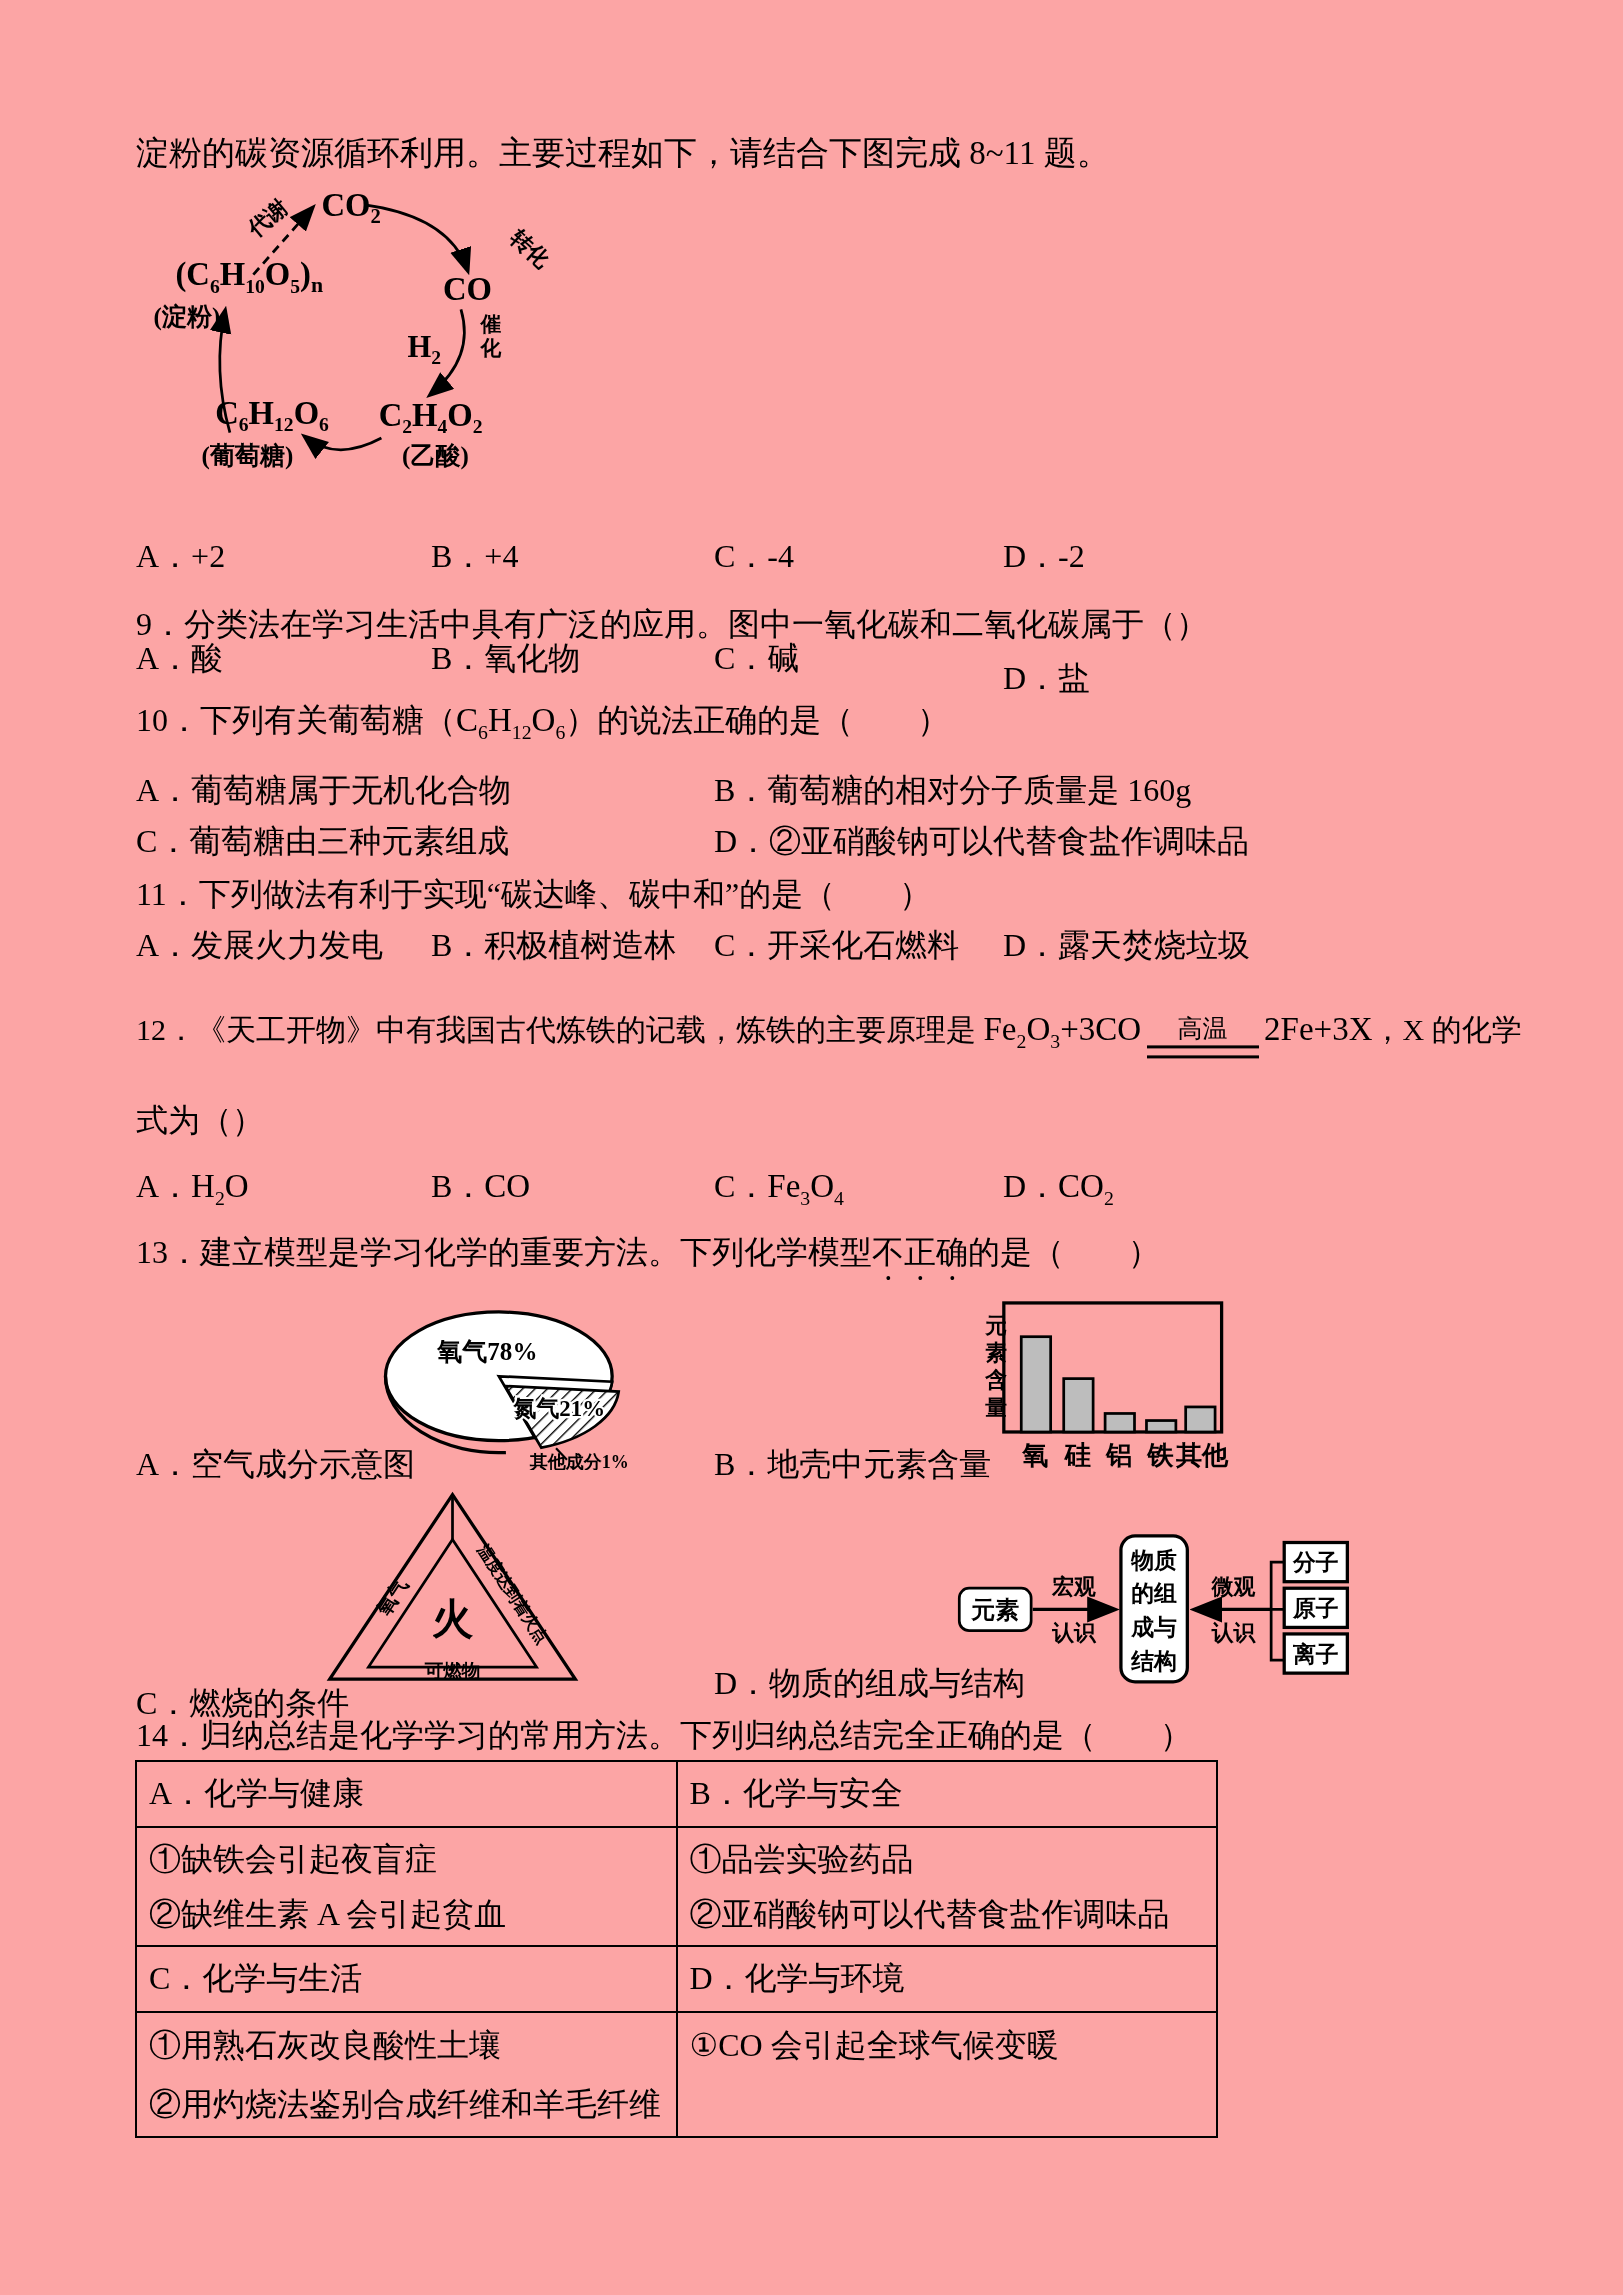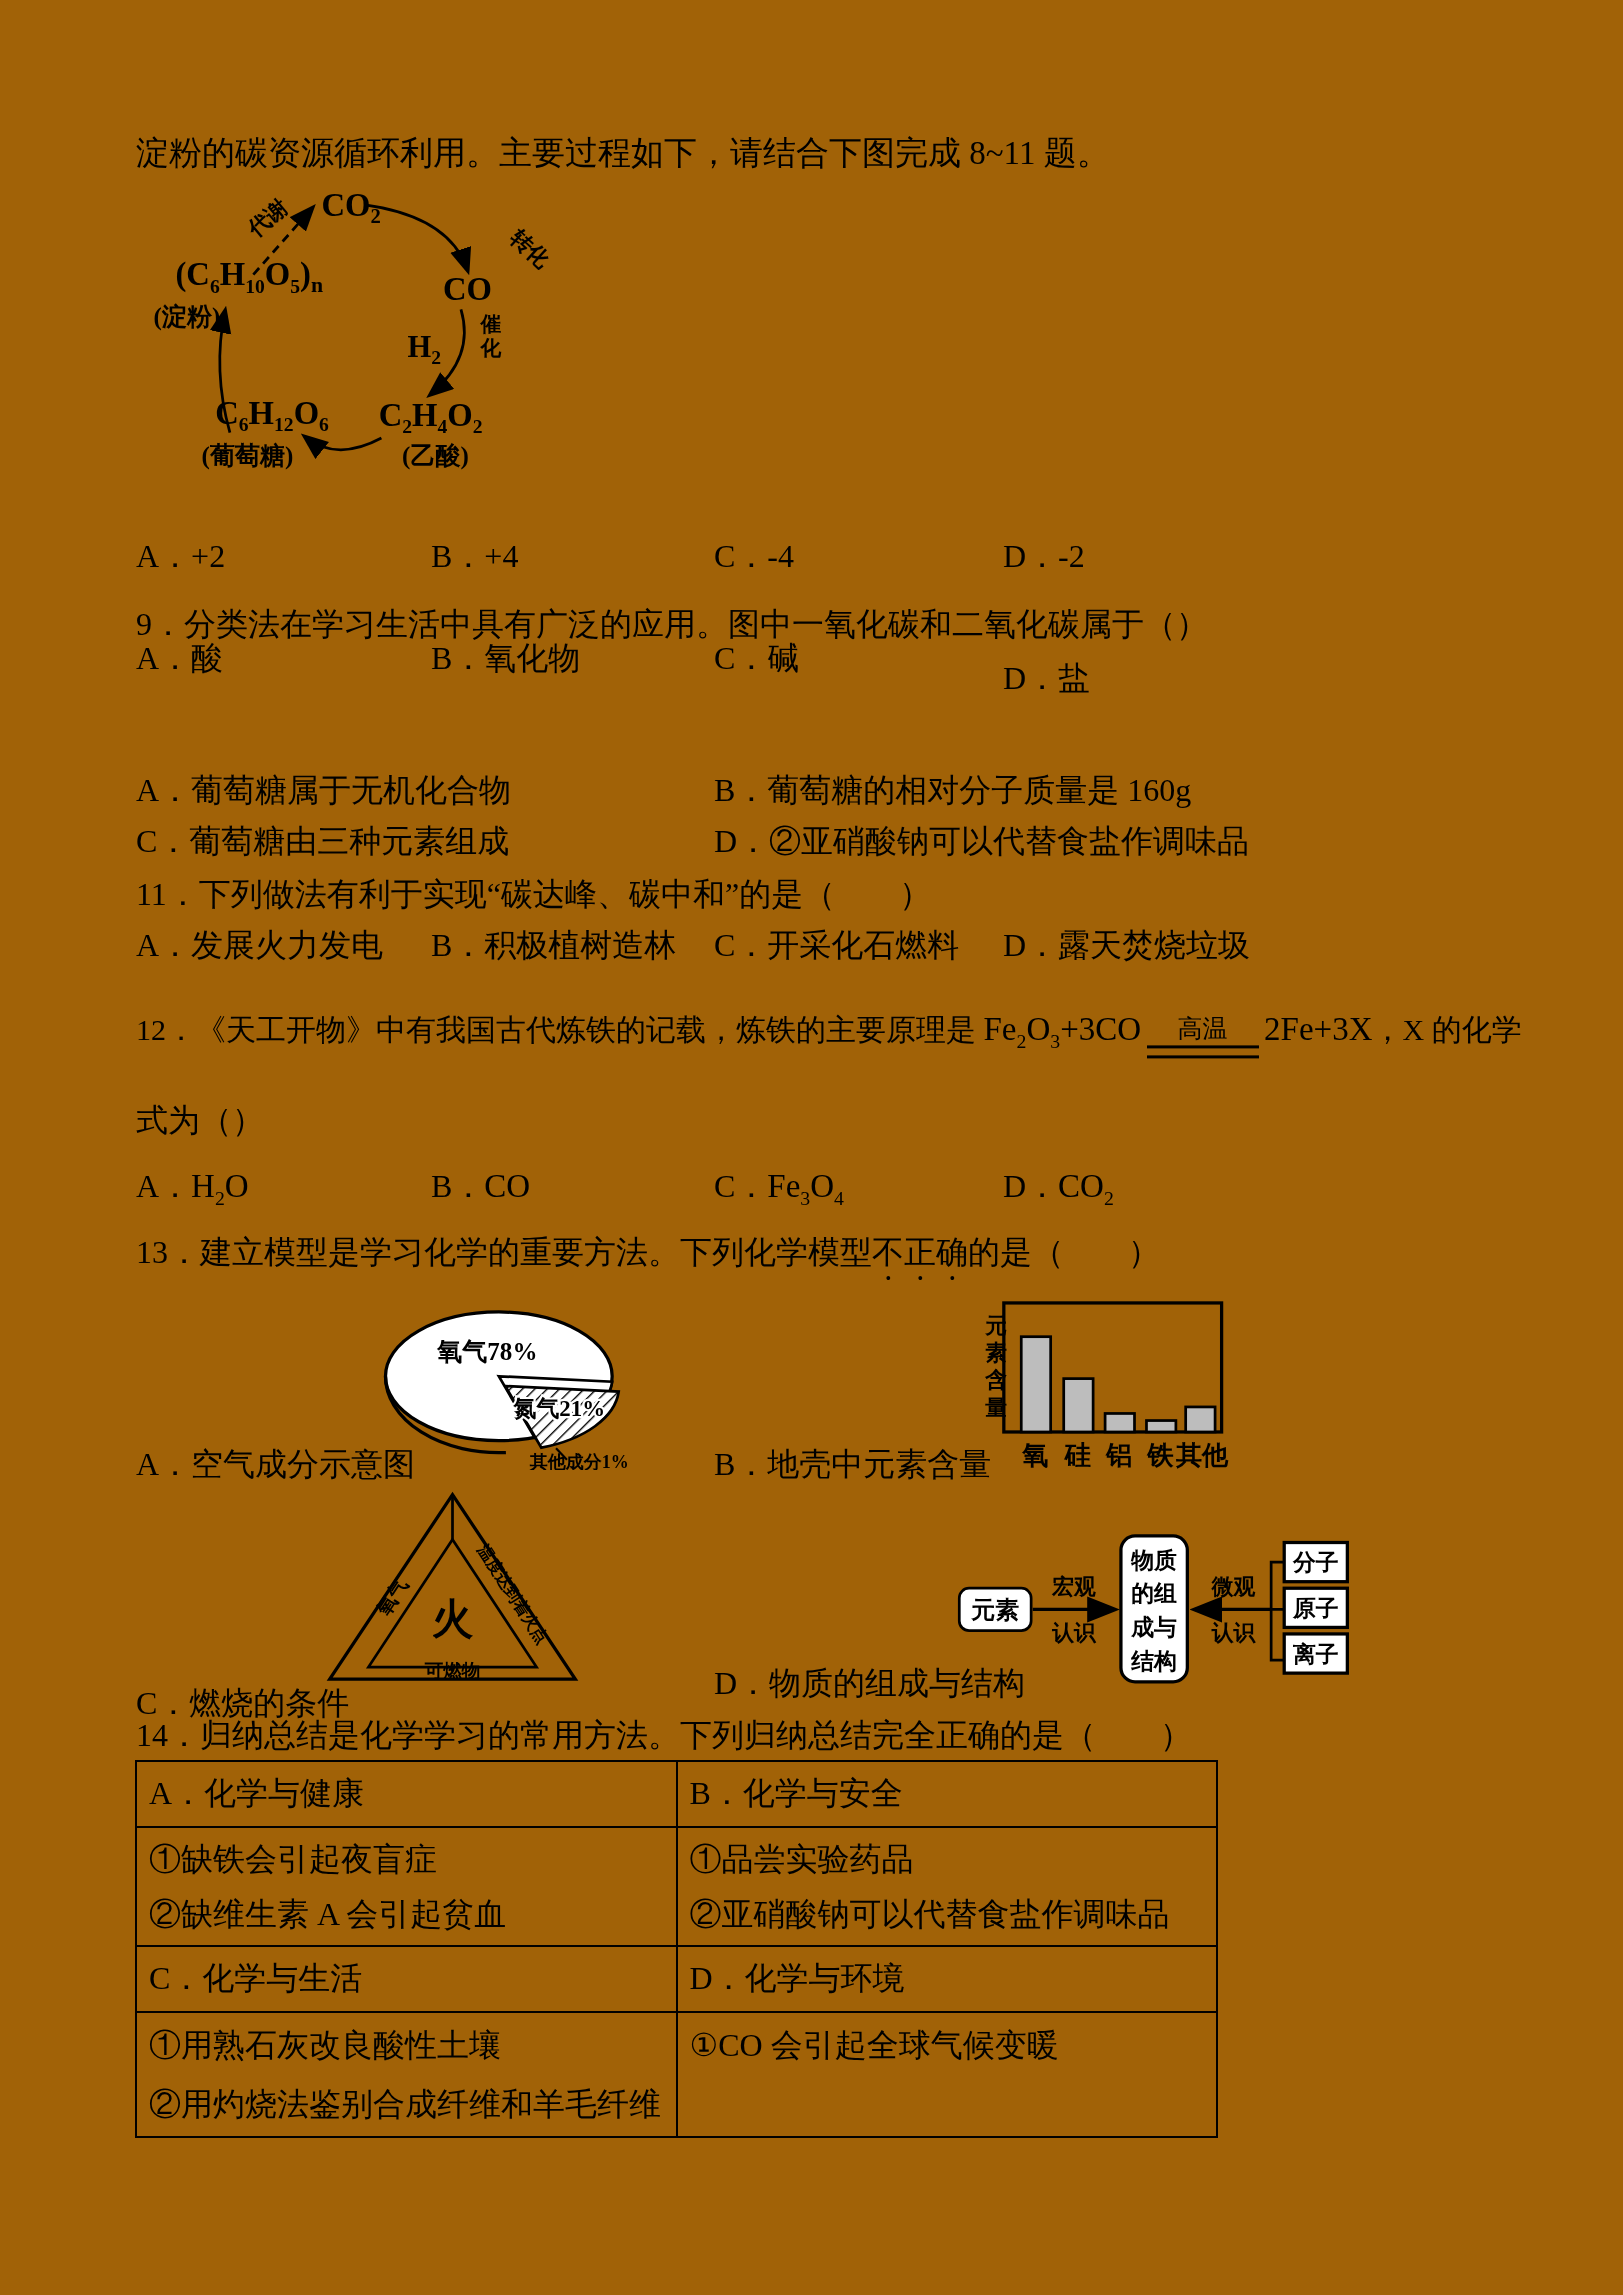--- a/index.html
+++ b/index.html
@@ -1,16 +1,16 @@
 <!DOCTYPE html>
 <html style="font-size:8.7px"><head>
 <meta charset="utf-8">
 <style>
   html,body{margin:0;padding:0;background:#fff;}
-  .page{position:relative;width:1623px;height:2295px;background:#a16207;color:#000;
+  .page{position:relative;width:1623px;height:2295px;background:#fca5a5;color:#000;
         font-family:"Liberation Serif","DejaVu Serif",serif;overflow:hidden;}
   .abs{position:absolute;white-space:nowrap;}
   .t{font-size:32px;line-height:1.25;}
   .t60{font-size:33px;}
   sub.s{font-size:0.6em;line-height:0;}
   .q12line{font-size:30px;}
   .fm{font-size:33px;}
   .emph{text-emphasis:filled dot;-webkit-text-emphasis:filled dot;
         text-emphasis-position:under right;-webkit-text-emphasis-position:under;}
   .eqstack{display:inline-flex;flex-direction:column;align-items:center;
@@ -66,20 +66,21 @@
   <span class="abs t" style="left:431px;top:536px;">B．+4</span>
   <span class="abs t" style="left:714px;top:536px;">C．-4</span>
   <span class="abs t" style="left:1003px;top:536px;">D．-2</span>
 
   <div class="abs t" style="left:136px;top:588px;margin-top:16px;">9．分类法在学习生活中具有广泛的应用。图中一氧化碳和二氧化碳属于（）</div>
   <span class="abs t" style="left:136px;top:638px;">A．酸</span>
   <span class="abs t" style="left:431px;top:638px;">B．氧化物</span>
   <span class="abs t" style="left:714px;top:638px;">C．碱</span>
   <span class="abs t" style="left:1003px;top:638px;margin-top:20px;">D．盐</span>
 
+  <div class="abs t" style="left:136px;top:700px;"><span>10．下列有关葡萄糖（</span><span class="fm"><span>C</span><sub class="s">6</sub><span>H</span><sub class="s">12</sub><span>O</span><sub class="s">6</sub></span><span>）的说法正确的是（　　）</span></div>
   <span class="abs t" style="left:136px;top:770px;">A．葡萄糖属于无机化合物</span>
   <span class="abs t" style="left:714px;top:770px;">B．葡萄糖的相对分子质量是 160g</span>
   <span class="abs t" style="left:136px;top:821px;">C．葡萄糖由三种元素组成</span>
   <span class="abs t" style="left:714px;top:821px;">D．②亚硝酸钠可以代替食盐作调味品</span>
 
   <div class="abs t" style="left:136px;top:874px;">11．下列做法有利于实现“碳达峰、碳中和”的是（　　）</div>
   <span class="abs t" style="left:136px;top:925px;">A．发展火力发电</span>
   <span class="abs t" style="left:431px;top:925px;">B．积极植树造林</span>
   <span class="abs t" style="left:714px;top:925px;">C．开采化石燃料</span>
   <span class="abs t" style="left:1003px;top:925px;">D．露天焚烧垃圾</span>

